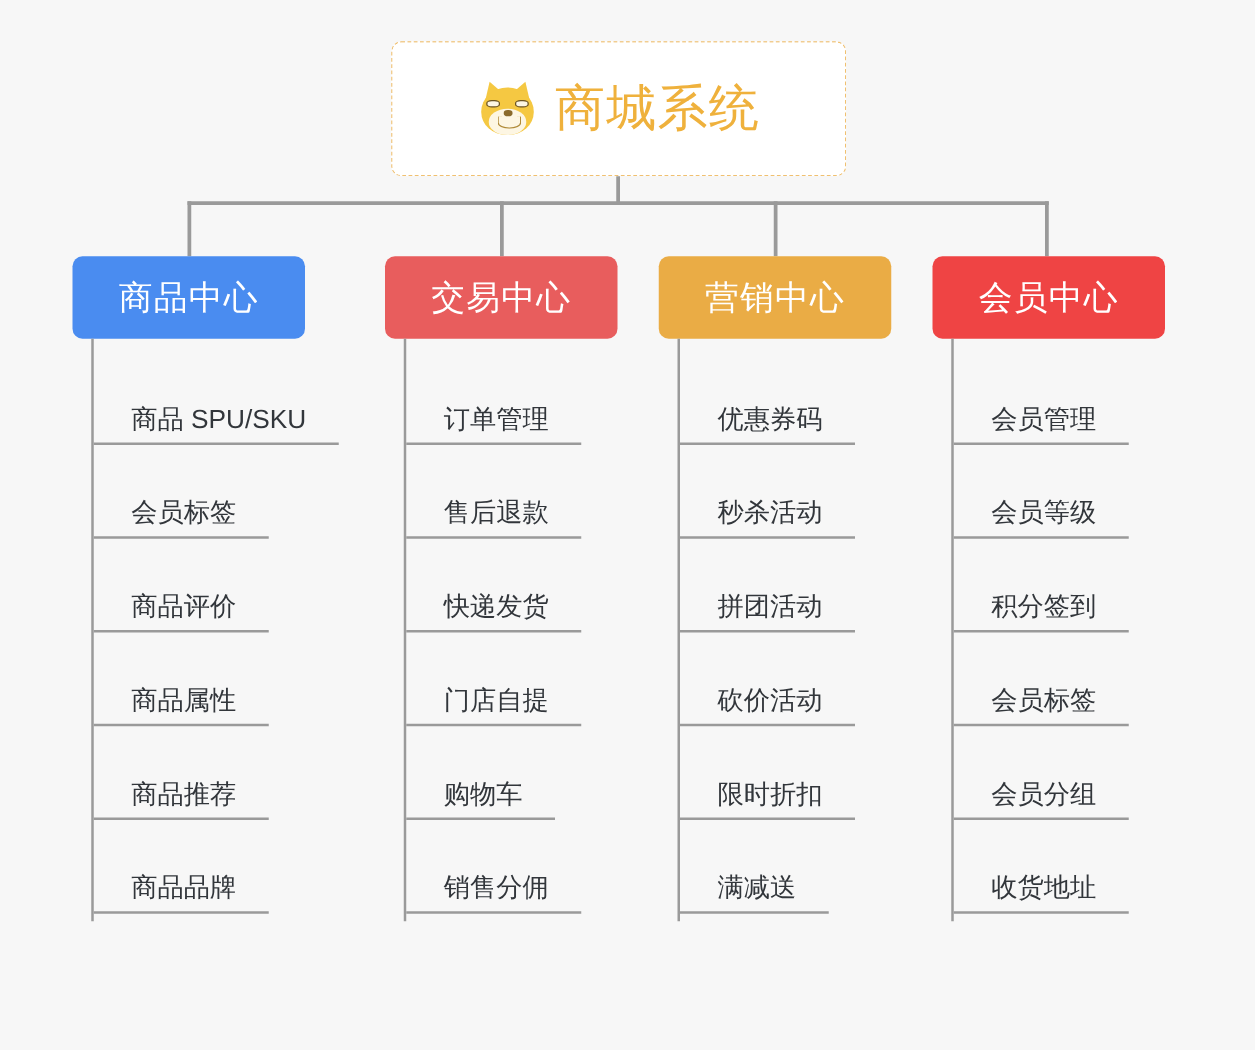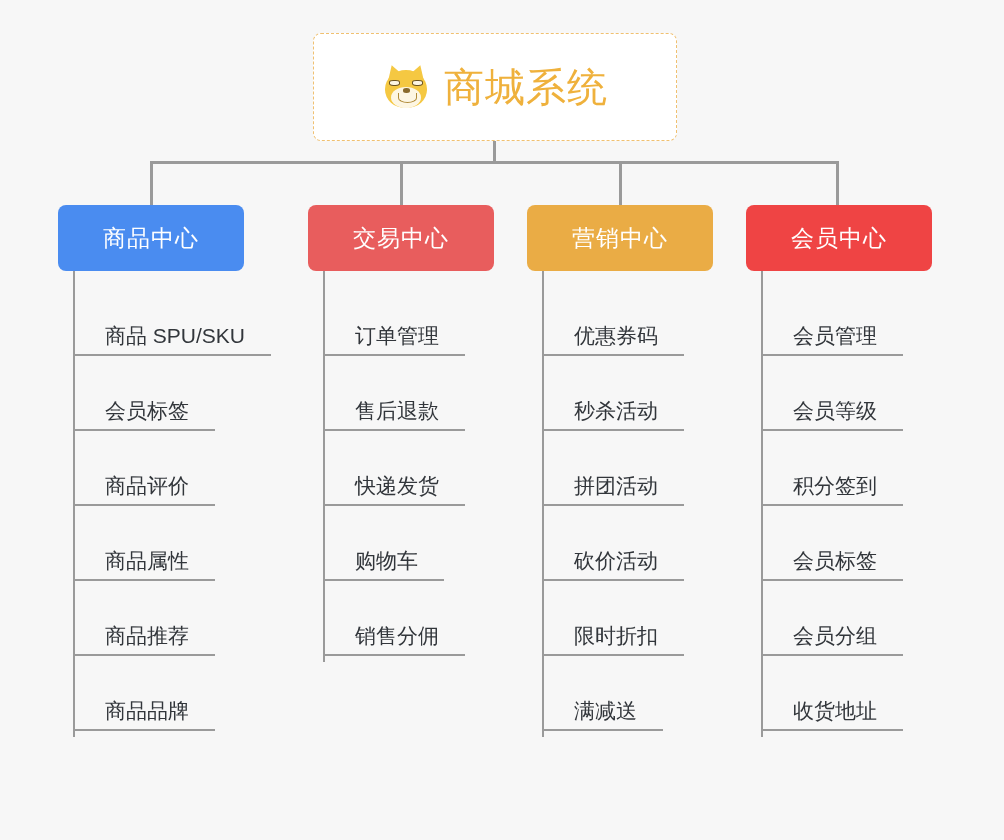--- a/index.html
+++ b/index.html
@@ -132,21 +132,21 @@
     position: absolute;
     top: 205px;
   }
   .cat-header {
     height: 66px;
     border-radius: 8px;
     display: flex;
     align-items: center;
     justify-content: center;
     color: #ffffff;
-    font-size: 23px;
+    font-size: 27px;
     letter-spacing: 1px;
     box-sizing: border-box;
   }
   .leaf-rail {
     position: relative;
     margin-left: 15px;
     border-left: 2px solid #9a9a9a;
     padding-top: 16px;
   }
   .leaf {
@@ -225,20 +225,23 @@
           <div class="leaf">
             <span class="leaf-label">订单管理</span>
           </div>
           <div class="leaf">
             <span class="leaf-label">售后退款</span>
           </div>
           <div class="leaf">
             <span class="leaf-label">快递发货</span>
           </div>
           <div class="leaf">
+            <span class="leaf-label">门店自提</span>
+          </div>
+          <div class="leaf">
             <span class="leaf-label">购物车</span>
           </div>
           <div class="leaf">
             <span class="leaf-label">销售分佣</span>
           </div>
         </div>
       </div>
       <div class="column" style="left: 527px; width: 186px;">
         <div class="cat-header" style="background: rgb(234, 172, 69);">营销中心</div>
         <div class="leaf-rail">

